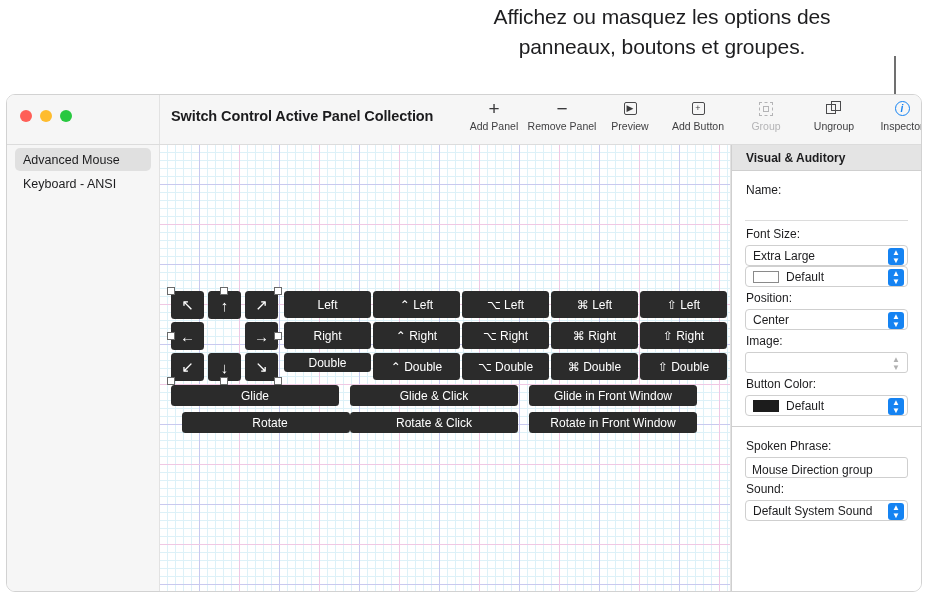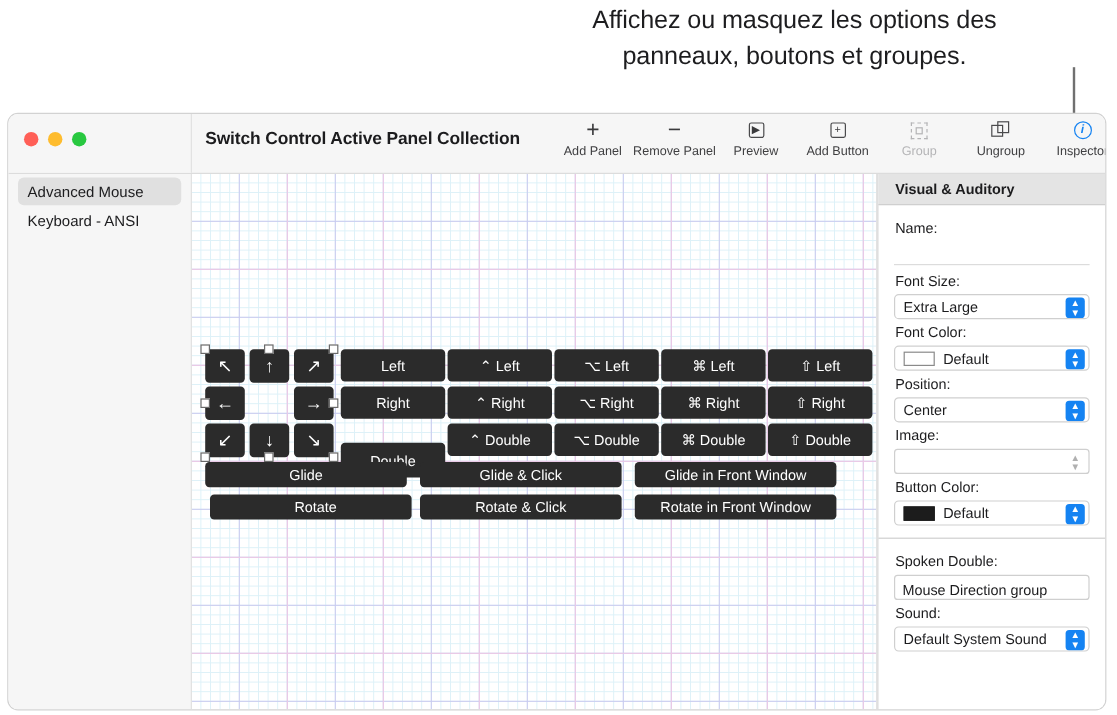--- a/index.html
+++ b/index.html
@@ -440,21 +440,21 @@
         <div class="pbtn" style="left:302px; top:177px; width:87px; height:27px;">
             <span>⌥ Right</span>
           </div>
         <div class="pbtn" style="left:391px; top:177px; width:87px; height:27px;">
             <span>⌘ Right</span>
           </div>
         <div class="pbtn" style="left:480px; top:177px; width:87px; height:27px;">
             <span>⇧ Right</span>
           </div>
 
-        <div class="pbtn" style="left:124px; top:224px; width:87px; height:29px;">
+        <div class="pbtn" style="left:124px; top:208px; width:87px; height:19px;">
             <span>Double</span>
           </div>
         <div class="pbtn" style="left:213px; top:208px; width:87px; height:27px;">
             <span>⌃ Double</span>
           </div>
         <div class="pbtn" style="left:391px; top:208px; width:87px; height:27px;">
             <span>⌘ Double</span>
           </div>
         <div class="pbtn" style="left:302px; top:208px; width:87px; height:27px;">
             <span>⌥ Double</span>
@@ -466,21 +466,21 @@
         <div class="pbtn" style="left:11px;  top:240px; width:168px; height:21px;">
             <span>Glide</span>
           </div>
         <div class="pbtn" style="left:369px; top:240px; width:168px; height:21px;">
             <span>Glide in Front Window</span>
           </div>
         <div class="pbtn" style="left:190px; top:240px; width:168px; height:21px;">
             <span>Glide &amp; Click</span>
           </div>
 
-        <div class="pbtn" style="left:15px;  top:267px; width:168px; height:21px;padding-left:8px;">
+        <div class="pbtn" style="left:22px;  top:267px; width:168px; height:21px;padding-left:8px;">
             <span>Rotate</span>
           </div>
         <div class="pbtn" style="left:190px; top:267px; width:168px; height:21px;">
             <span>Rotate &amp; Click</span>
           </div>
         <div class="pbtn" style="left:369px; top:267px; width:168px; height:21px;">
             <span>Rotate in Front Window</span>
           </div>
 
       </div>
@@ -495,21 +495,20 @@
 
           <div class="fld-label">Font Size:</div>
           <div class="popup">
             <span>Extra Large</span>
             <span class="stepper">
                 <span>▲</span>
                 <span>▼</span>
               </span>
           </div>
 
-          <div class="fld-label">Font Color:</div>
           <div class="popup">
             <span class="swatch white"></span>
             <span>Default</span>
             <span class="stepper">
                 <span>▲</span>
                 <span>▼</span>
               </span>
           </div>
 
           <div class="fld-label">Position:</div>
@@ -537,21 +536,21 @@
             <span class="stepper">
                 <span>▲</span>
                 <span>▼</span>
               </span>
           </div>
 
         </div>
 
         <div class="insp-sec">
 
-          <div class="fld-label">Spoken Double:</div>
+          <div class="fld-label">Spoken Phrase:</div>
           <div class="txtbox">
             <span>Mouse Direction group</span>
           </div>
 
           <div class="fld-label">Sound:</div>
           <div class="popup">
             <span>Default System Sound</span>
             <span class="stepper">
                 <span>▲</span>
                 <span>▼</span>

